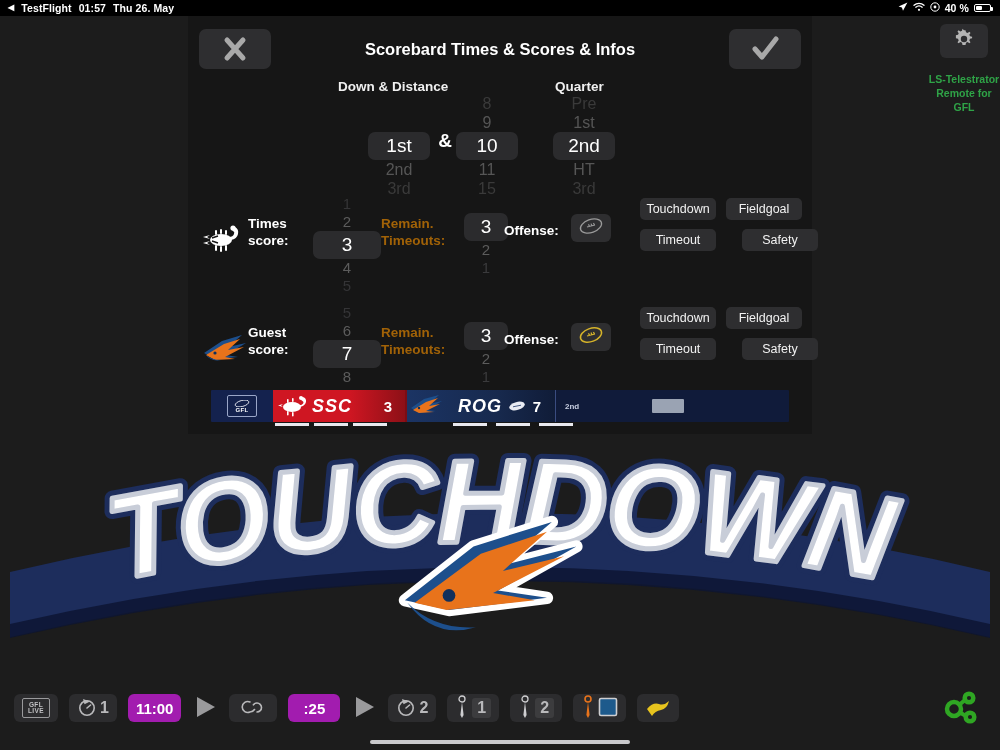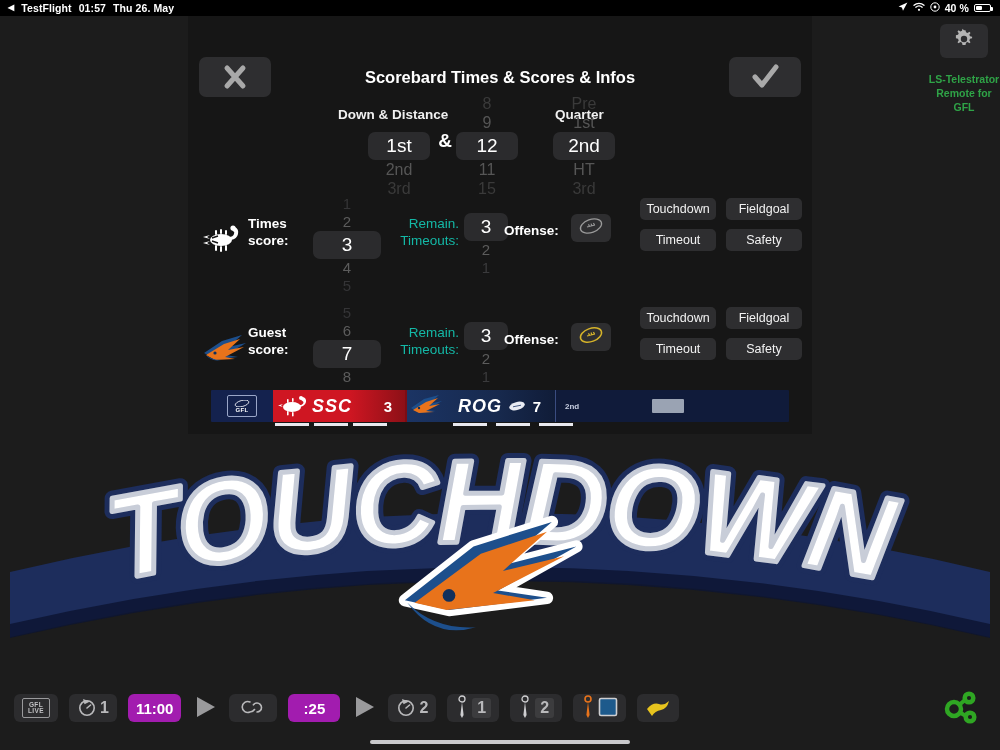--- a/index.html
+++ b/index.html
@@ -28,21 +28,21 @@
     content:""; position:absolute; right:-3px; top:2.2px;
     width:1.6px; height:4px; background:#fff; border-radius:0 1px 1px 0;
   }
   .batt i { position:absolute; left:1px; top:1px; bottom:1px; width:40%; background:#fff; border-radius:1px; display:block; }
 
   
   .panel {
     position:absolute; left:188px; top:16px; width:624px; height:418px;
     background:#161616;
   }
-  .panel-head { position:relative; height:70px;margin-top:28px; }
+  .panel-head { position:relative; height:70px; }
   .icon-btn {
     position:absolute; top:13px; width:72px; height:40px;
     background:#2e2e30; border-radius:7px;
     display:flex; align-items:center; justify-content:center;
     color:#a8a8a8;
   }
   .icon-btn.close { left:11px; }
   .icon-btn.done  { right:11px; }
   .panel-title {
     position:absolute; left:0; right:0; top:24px; text-align:center;
@@ -89,22 +89,22 @@
   .score-wheel { position:absolute; left:125px; top:4px; width:68px;
     display:flex; flex-direction:column; align-items:center;
     font-size:15px; line-height:18px; color:#5c5c5c; }
   .score-wheel .v { height:18px; }
   .score-wheel .v.f2 { color:#343436; }
   .score-wheel .v.sel {
     color:#fff; font-size:19px; line-height:28px; height:28px; width:68px;
     background:#2b2b2d; border-radius:7px; text-align:center;
   }
   .to-label {
-    position:absolute; left:193px; top:24px; width:78px; text-align:right;
-    font-size:13.5px; font-weight:normal; line-height:17px; color:#14b8a6;
+    position:absolute; left:193px; top:24px; width:78px; text-align:left;
+    font-size:13.5px; font-weight:bold; line-height:17px; color:#a16207;
   }
   .to-wheel { position:absolute; left:276px; top:22px; width:44px;
     display:flex; flex-direction:column; align-items:center;
     font-size:15px; line-height:18px; color:#5c5c5c; }
   .to-wheel .v { height:18px; }
   .to-wheel .v.f2 { color:#3a3a3c; }
   .to-wheel .v.sel {
     color:#fff; font-size:19px; line-height:28px; height:28px; width:44px;
     background:#2b2b2d; border-radius:7px; text-align:center;
   }
@@ -115,21 +115,21 @@
   }
 
   .act-btn {
     position:absolute; width:76px; height:22px; background:#2e2e30;
     border-radius:5px; font-size:12.5px; color:#f2f2f2;
     display:flex; align-items:center; justify-content:center;
   }
   .act-btn.td { left:452px; top:7px; }
   .act-btn.fg { left:538px; top:7px; }
   .act-btn.to { left:452px; top:38px; }
-  .act-btn.sf { left:538px; top:38px; }
+  .act-btn.sf { left:554px; top:38px; }
 
   
   .sbbar {
     position:absolute; left:23px; top:374px; width:578px; height:32px;
     display:flex; overflow:hidden; border-radius:1px;
   }
   .sb-gfl { width:62px; background:#14224e; display:flex; align-items:center; justify-content:center; }
   .sb-gfl .box {
     width:30px; height:22px; border:1px solid #9aa6c8; border-radius:2px;
     display:flex; flex-direction:column; align-items:center; justify-content:center;
@@ -271,21 +271,21 @@
       <div class="v f2"></div>
       <div class="v f1"></div>
       <div class="v sel">1st</div>
       <div class="v f1">2nd</div>
       <div class="v f2">3rd</div>
     </div>
     <div class="amp">&amp;</div>
     <div class="wheel w-dist">
       <div class="v f2">8</div>
       <div class="v f1">9</div>
-      <div class="v sel">12</div>
+      <div class="v sel">10</div>
       <div class="v f1">11</div>
       <div class="v f2">15</div>
     </div>
     <div class="wheel w-qtr">
       <div class="v f2">Pre</div>
       <div class="v f1">1st</div>
       <div class="v sel">2nd</div>
       <div class="v f1">HT</div>
       <div class="v f2">3rd</div>
     </div>

